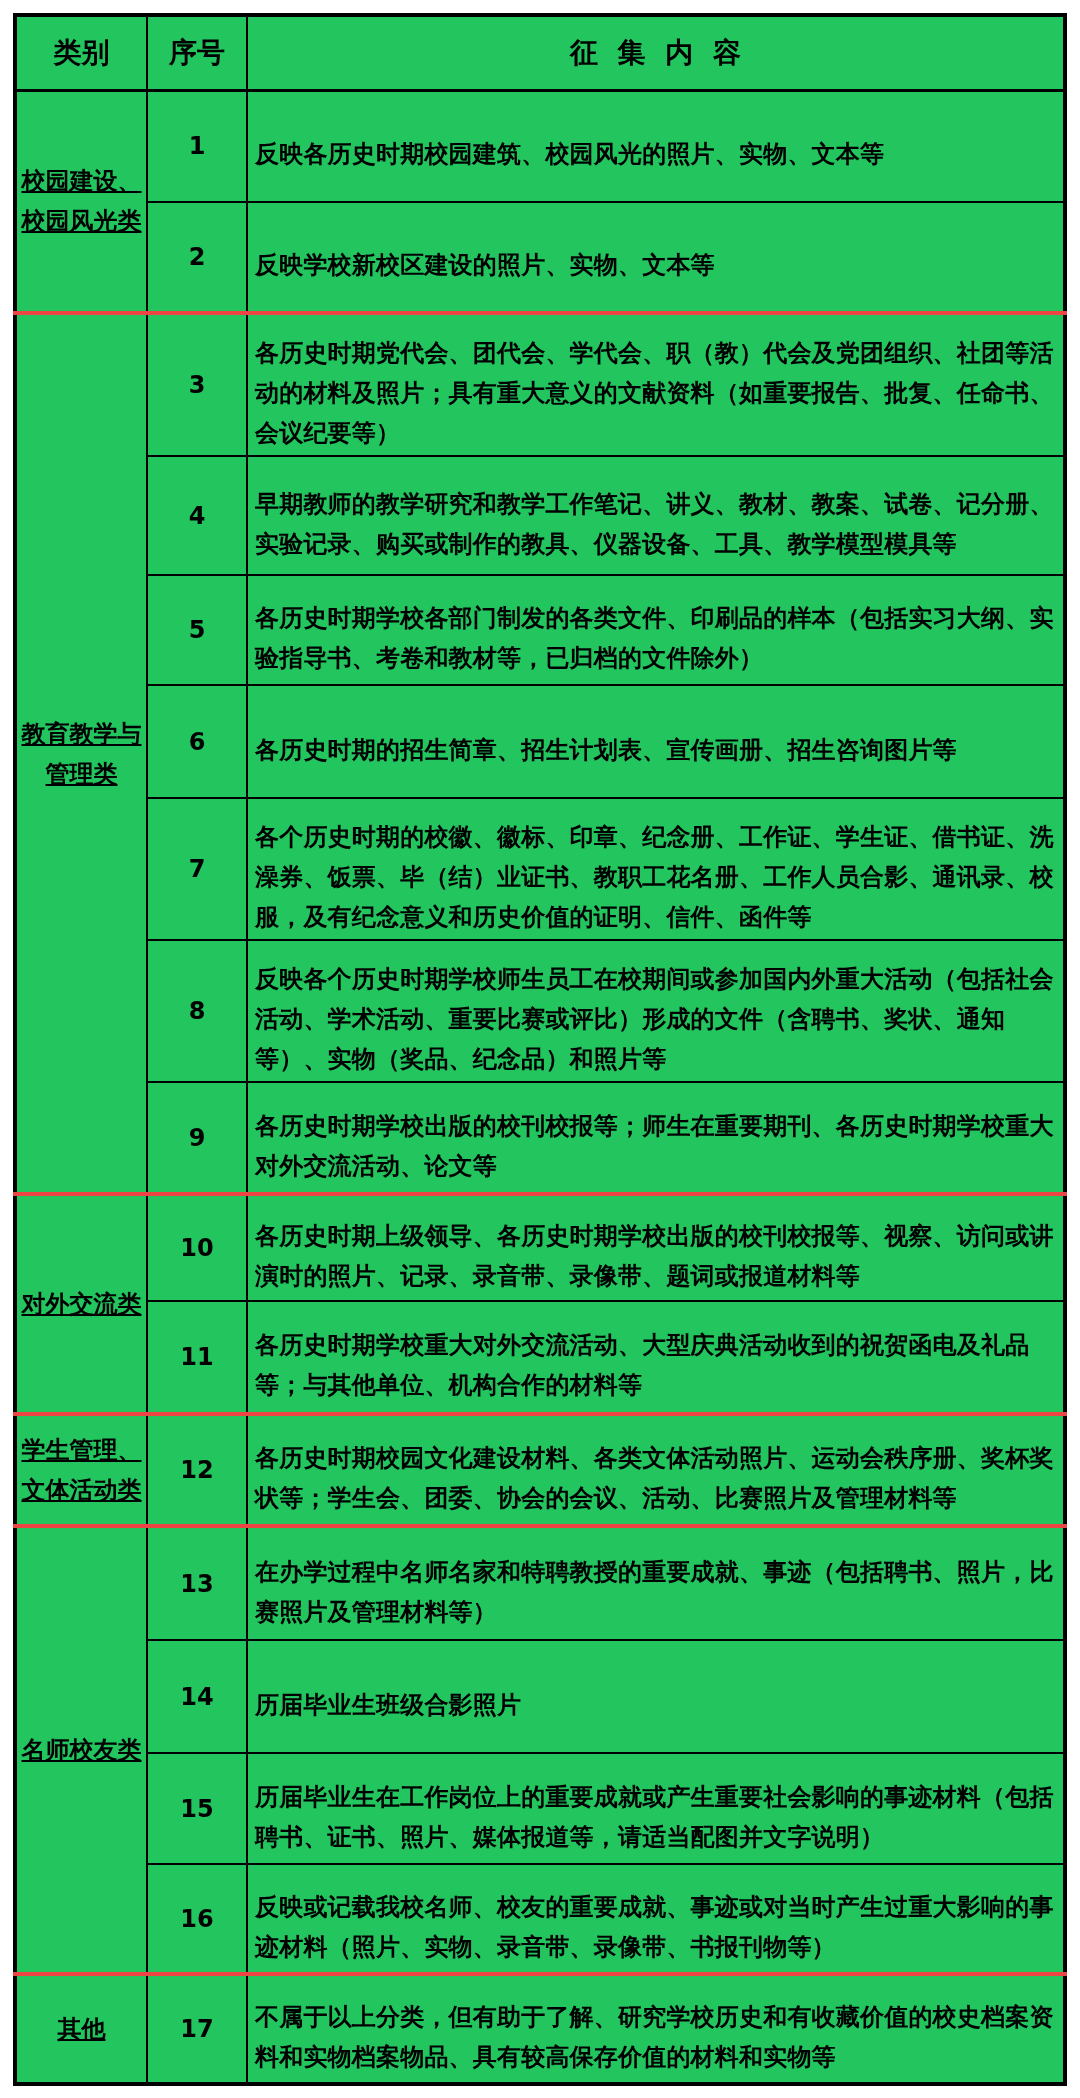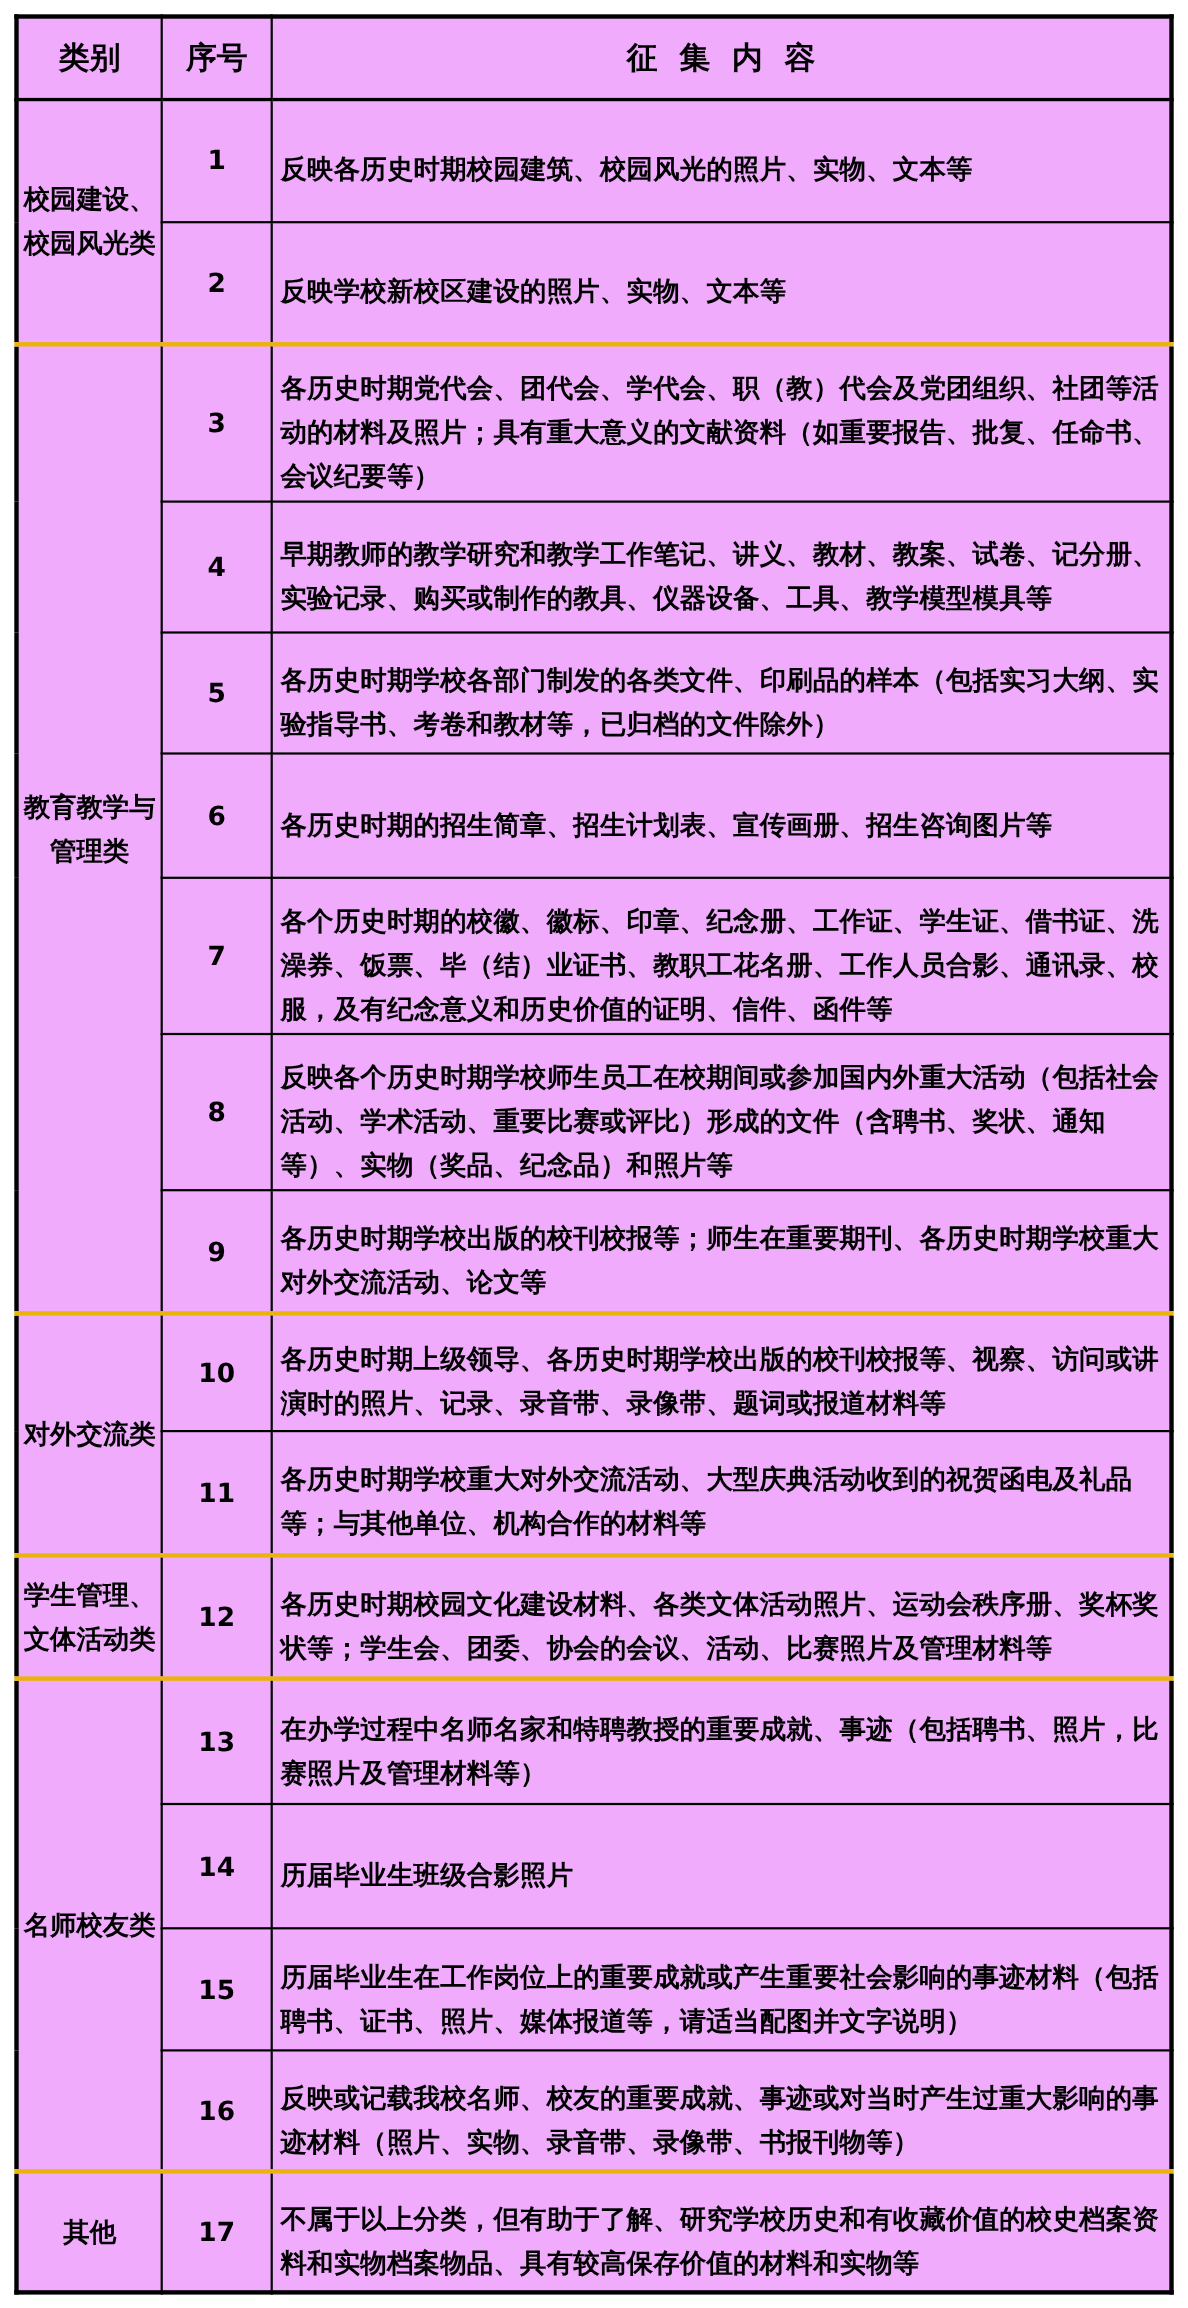--- a/index.html
+++ b/index.html
@@ -15,37 +15,38 @@
     border-collapse:collapse;
     table-layout:fixed;
     width:1050px;
     border:4px solid #000;
     color:#000;
     font-weight:700;
   }
   col.c-cat{width:132px;}
   col.c-no{width:100px;}
   col.c-content{width:818px;}
-  th,td{border:2px solid #000;background:#f0abfc;box-sizing:border-box;}
+  th,td{border:2px solid #000;background:#22c55e;box-sizing:border-box;}
   thead th{
     height:75px;
     font-size:28px;
     text-align:center;
     vertical-align:middle;
     border-bottom:3px solid #000;
     padding:0;
   }
   th.th-content{word-spacing:10px;}
   td.cat{
     text-align:center;
     vertical-align:middle;
     font-size:24px;
     line-height:40px;
     white-space:pre-line;
     padding:0 2px;
+    text-decoration:underline;
   }
   td.no{
     text-align:center;
     vertical-align:middle;
     font-size:24px;
     padding:0;
   }
   td.content{
     text-align:left;
     vertical-align:middle;
@@ -54,21 +55,21 @@
     padding:18px 6px 2px 7px;
     letter-spacing:0.2px;
   }
   
   tr.r1{height:112px;} tr.r2{height:111px;} tr.r3{height:140px;} tr.r4{height:119px;}
   tr.r5{height:110px;} tr.r6{height:113px;} tr.r7{height:138px;} tr.r8{height:140px;}
   tr.r9{height:112px;} tr.r10{height:107px;} tr.r11{height:113px;margin-top:22px;} tr.r12{height:112px;}
   tr.r13{height:114px;} tr.r14{height:113px;} tr.r15{height:111px;} tr.r16{height:110px;}
   tr.r17{height:110px;}
   
-  tr.gs > td{border-top:4px solid #eab308;margin-left:28px;}
+  tr.gs > td{border-top:4px solid #ef4444;margin-left:28px;}
 </style>
 </head>
 <body>
 
 <div class="page">
   <table class="archive">
     <colgroup>
       <col class="c-cat">
         <col class="c-no">
         <col class="c-content">

